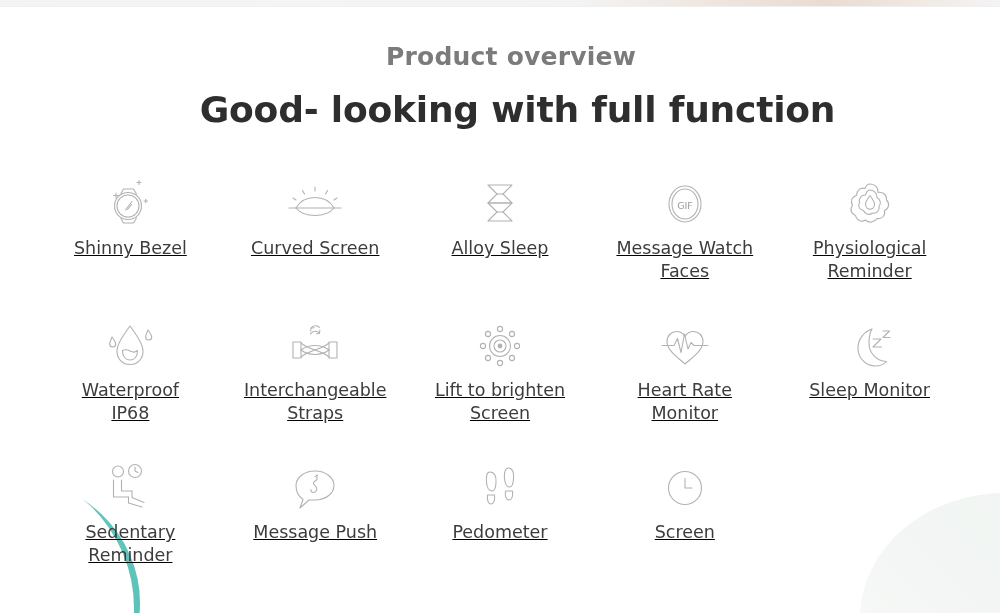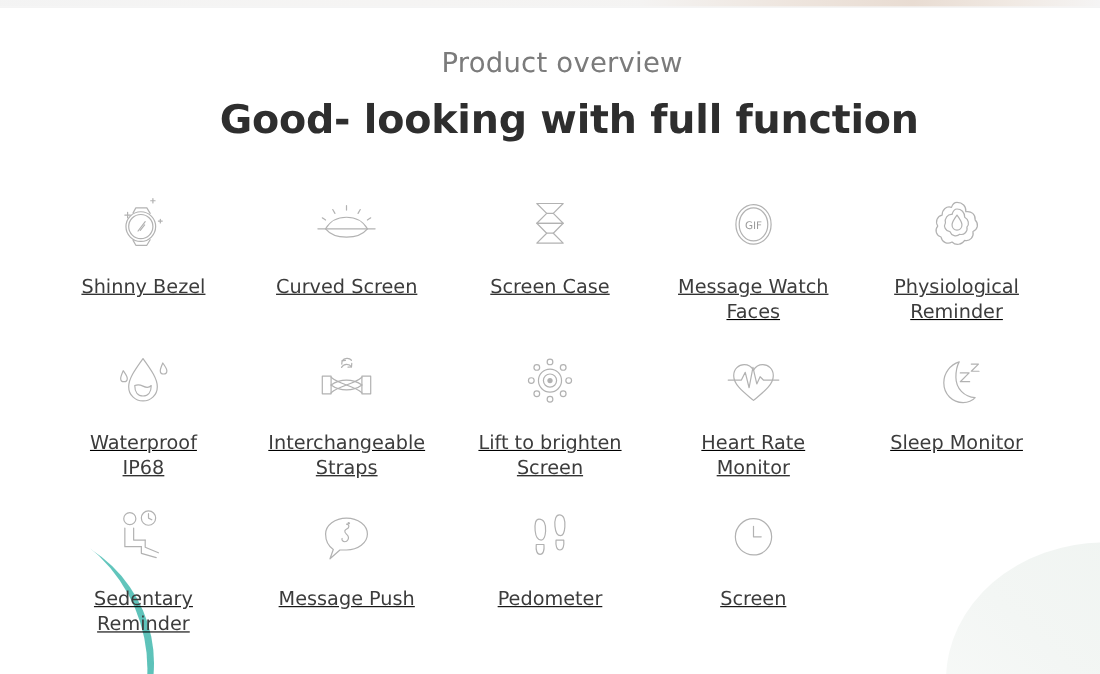--- a/index.html
+++ b/index.html
@@ -71,21 +71,21 @@
     position: relative;
     z-index: 5;
     width: 1000px;
     height: 613px;
     padding-top: 43px;
   }
 
   .eyebrow {
     text-align: center;
     font-size: 25px;
-    font-weight: 400;
+    font-weight: 700;
     color: #7b7b7b;
     letter-spacing: .2px;
     line-height: 1.15;
     margin-left: 22px;
   }
 
   .headline {
     text-align: center;
     font-size: 36px;
     font-weight: 700;
@@ -116,21 +116,21 @@
   .icon-wrap {
     width: 62px;
     height: 62px;
     display: flex;
     align-items: center;
     justify-content: center;
   }
   .icon-wrap svg { display: block; overflow: visible; }
 
   .cell-label {
-    margin-top: 14px;
+    margin-top: 1px;
     text-align: center;
     font-size: 17.5px;
     font-weight: 400;
     color: #3c3c3c;
     line-height: 1.32;
     max-width: 180px;
     white-space: pre-line;
   }
 </style>
 </head>
@@ -184,21 +184,21 @@
 
     <div class="cell">
       <div class="icon-wrap">
         <svg width="50" height="56" viewBox="0 0 50 56" fill="none" stroke="#b2b2b2" stroke-width="1.1" stroke-linecap="round" stroke-linejoin="round">
           <path d="M13 8 L37 8 L28 17 L37 26 L13 26 L22 17 Z"></path>
           <path d="M13 26 L37 26 L28 35 L37 44 L13 44 L22 35 Z"></path>
           <path d="M22 17 L28 17"></path>
           <path d="M22 35 L28 35"></path>
         </svg>
       </div>
-      <div class="cell-label">Screen Case</div>
+      <div class="cell-label">Alloy Sleep</div>
     </div>
 
     <div class="cell">
       <div class="icon-wrap">
         <svg width="52" height="56" viewBox="0 0 52 56" fill="none" stroke="#b2b2b2" stroke-width="1.1">
           <ellipse cx="26" cy="27" rx="16" ry="18"></ellipse>
           <ellipse cx="26" cy="27" rx="13" ry="15"></ellipse>
           <text x="26" y="31.5" font-family="DejaVu Sans, Liberation Sans, sans-serif" font-size="9.5" fill="#9a9a9a" stroke="none" text-anchor="middle">GIF</text>
         </svg>
       </div>

